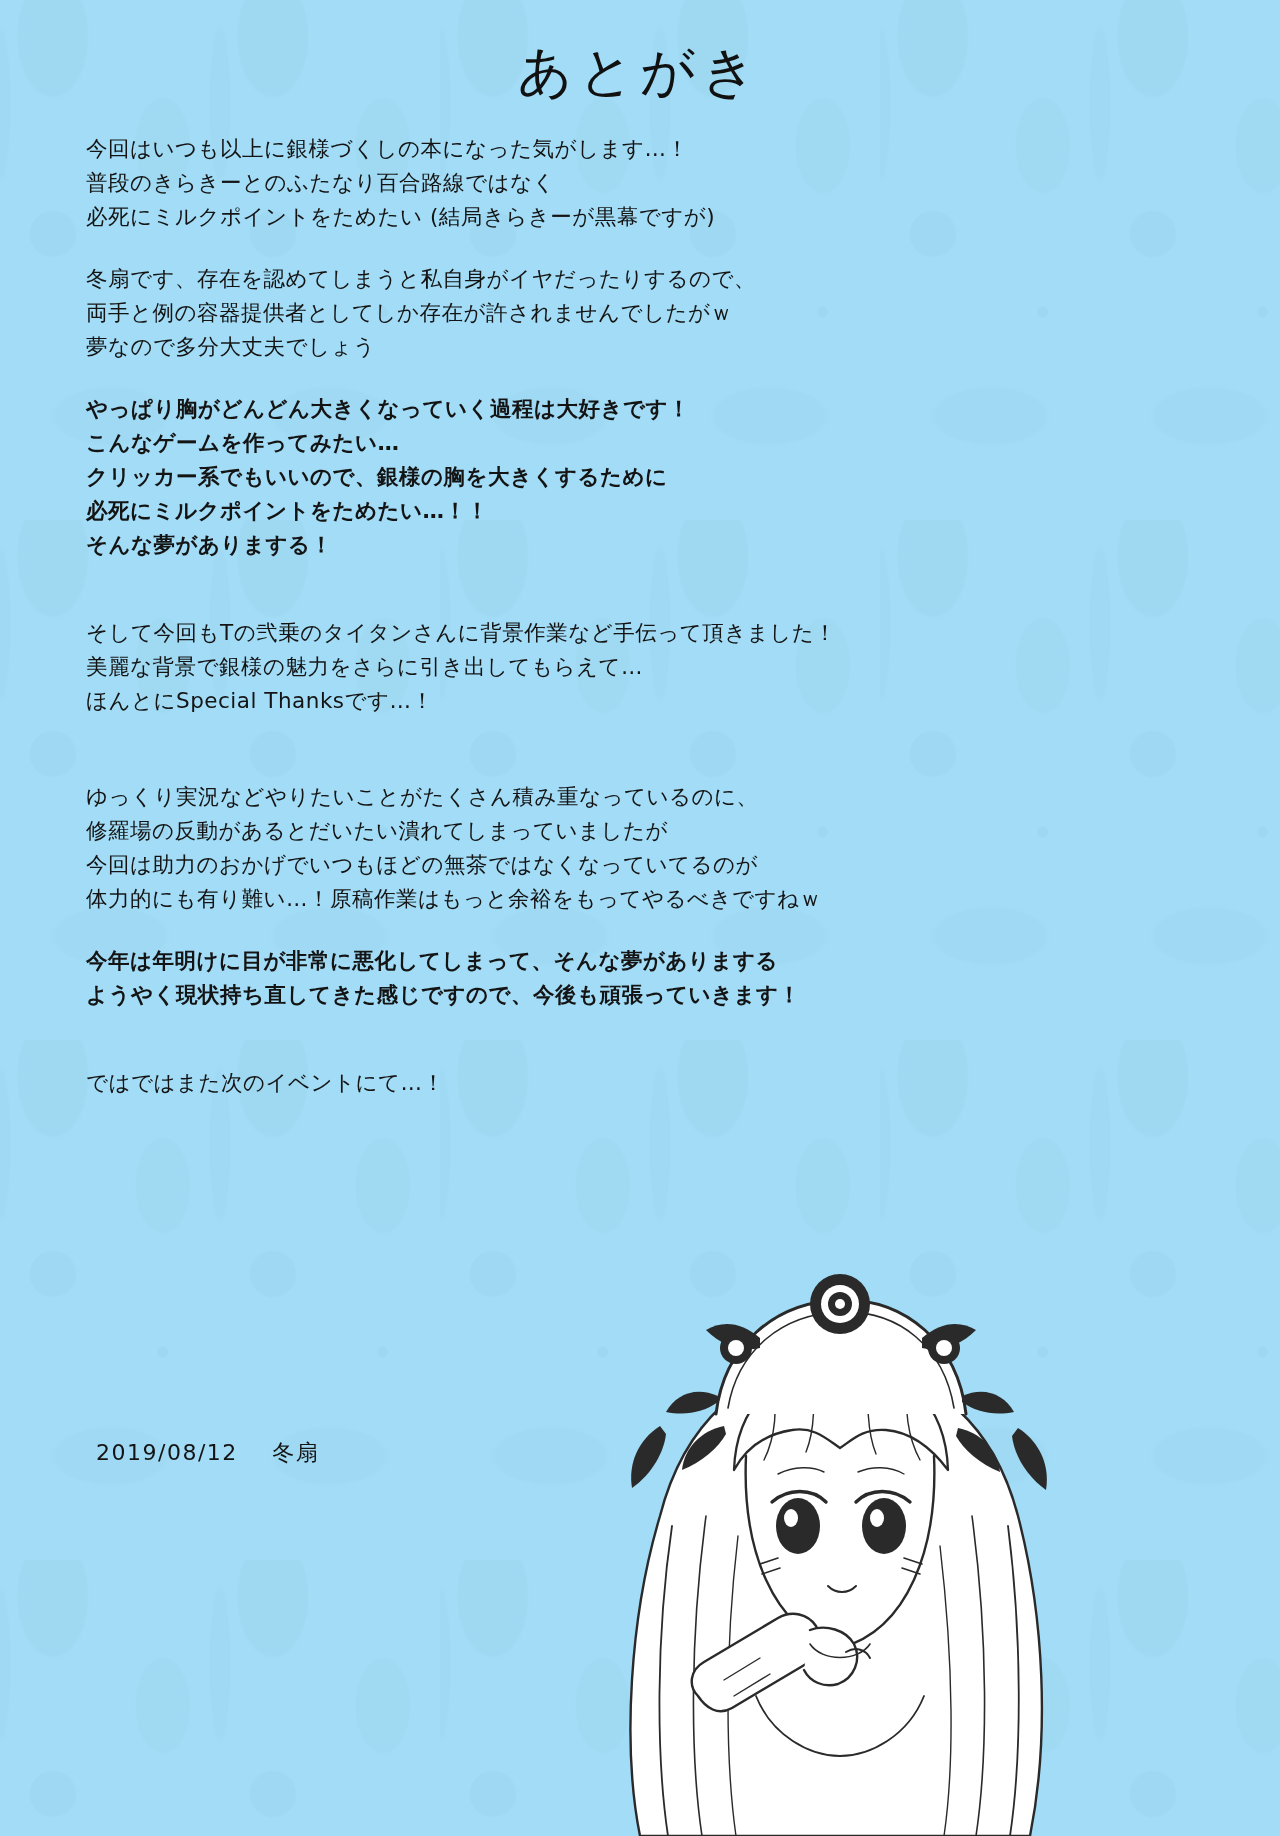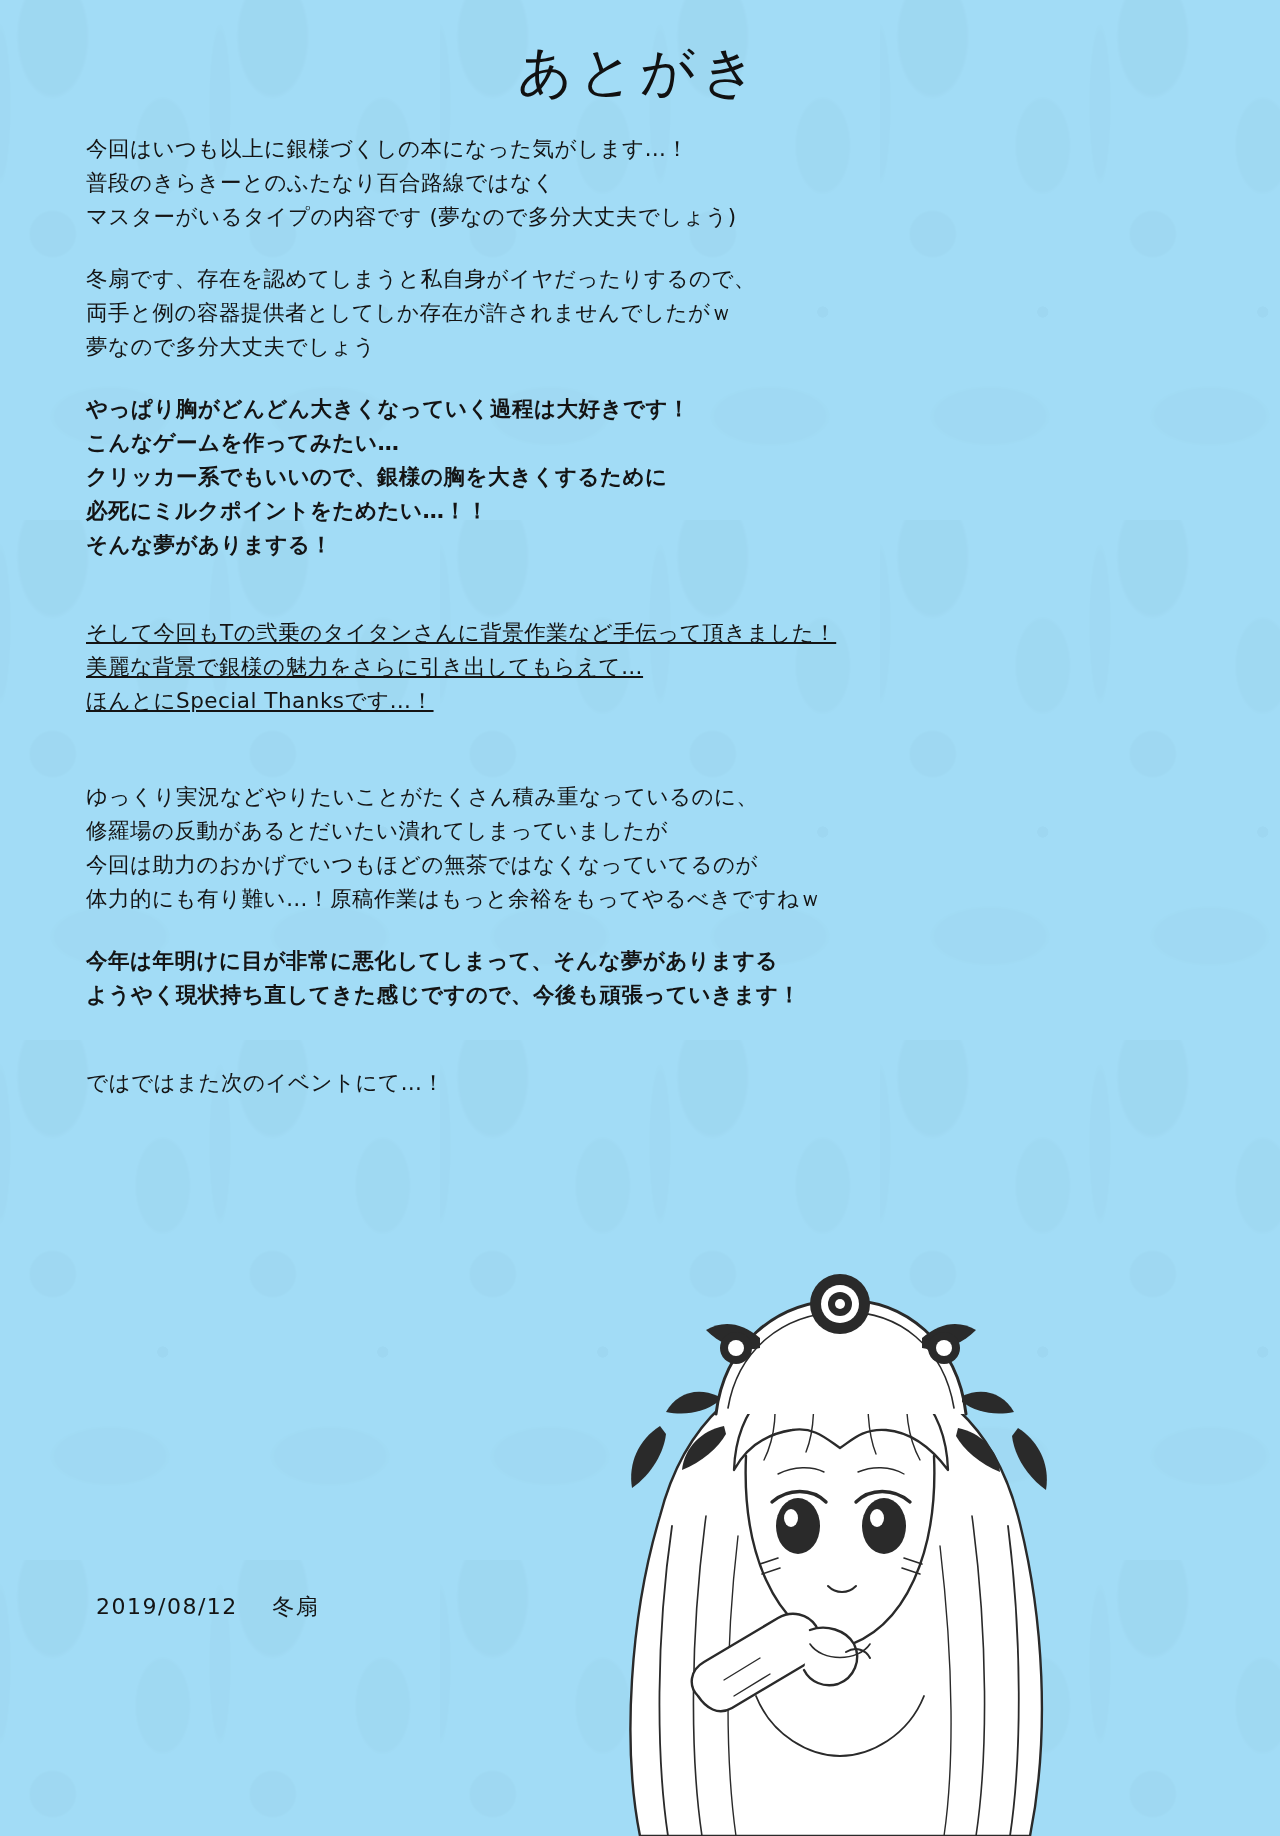--- a/index.html
+++ b/index.html
@@ -77,27 +77,27 @@
     font-size: 21.5px;
     line-height: 34px;
     color: #141414;
     letter-spacing: 0.5px;
   }
   .para {
     margin: 0 0 28px 0;
     white-space: pre-line;
   }
   .para.gap-lg { margin-bottom: 54px; font-weight: bold; }
-  .para.gap-xl { margin-bottom: 62px; text-decoration: underline; }
+  .para.gap-xl { margin-bottom: 62px; }
 
   
   .signature {
     position: absolute;
     left: 96px;
-    top: 1592px;
+    top: 1438px;
     font-size: 22px;
     letter-spacing: 1.5px;
     color: #141414;
   }
   .signature .date { margin-right: 26px; }
 
   
   .illust {
     position: absolute;
     right: 130px;
@@ -114,21 +114,21 @@
 <div class="page">
 
   <div class="bg-damask"></div>
   <div class="bg-veil"></div>
 
   <div class="title">あとがき</div>
 
   <div class="body-text">
     <p class="para">今回はいつも以上に銀様づくしの本になった気がします…！
 普段のきらきーとのふたなり百合路線ではなく
-マスターがいるタイプの内容です (夢なので多分大丈夫でしょう)</p>
+必死にミルクポイントをためたい (結局きらきーが黒幕ですが)</p>
     <p class="para">冬扇です、存在を認めてしまうと私自身がイヤだったりするので、
 両手と例の容器提供者としてしか存在が許されませんでしたがｗ
 夢なので多分大丈夫でしょう</p>
     <p class="para gap-lg">やっぱり胸がどんどん大きくなっていく過程は大好きです！
 こんなゲームを作ってみたい…
 クリッカー系でもいいので、銀様の胸を大きくするために
 必死にミルクポイントをためたい…！！
 そんな夢がありまする！</p>
     <p class="para gap-xl">そして今回もTの弐乗のタイタンさんに背景作業など手伝って頂きました！
 美麗な背景で銀様の魅力をさらに引き出してもらえて…

